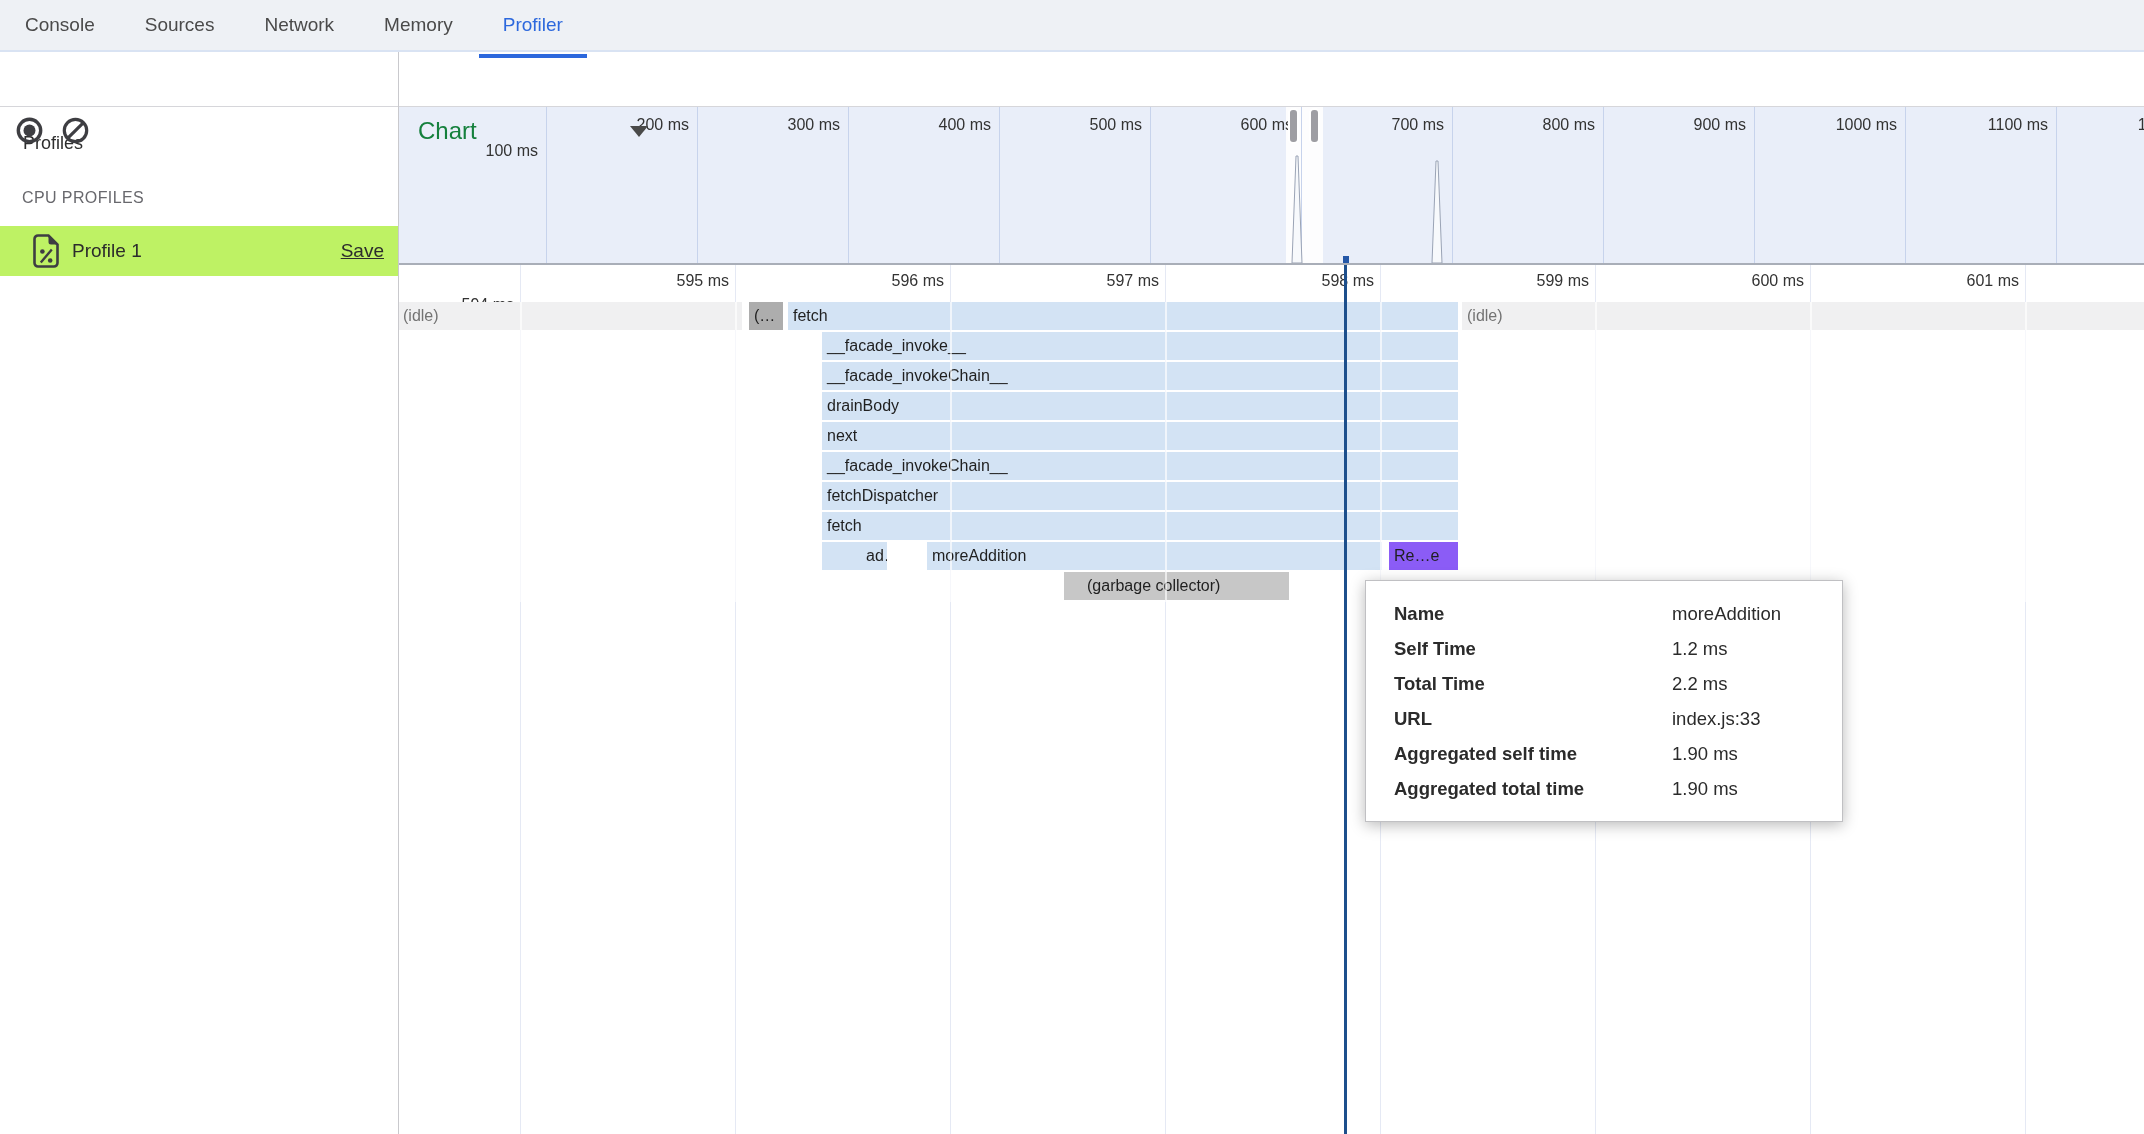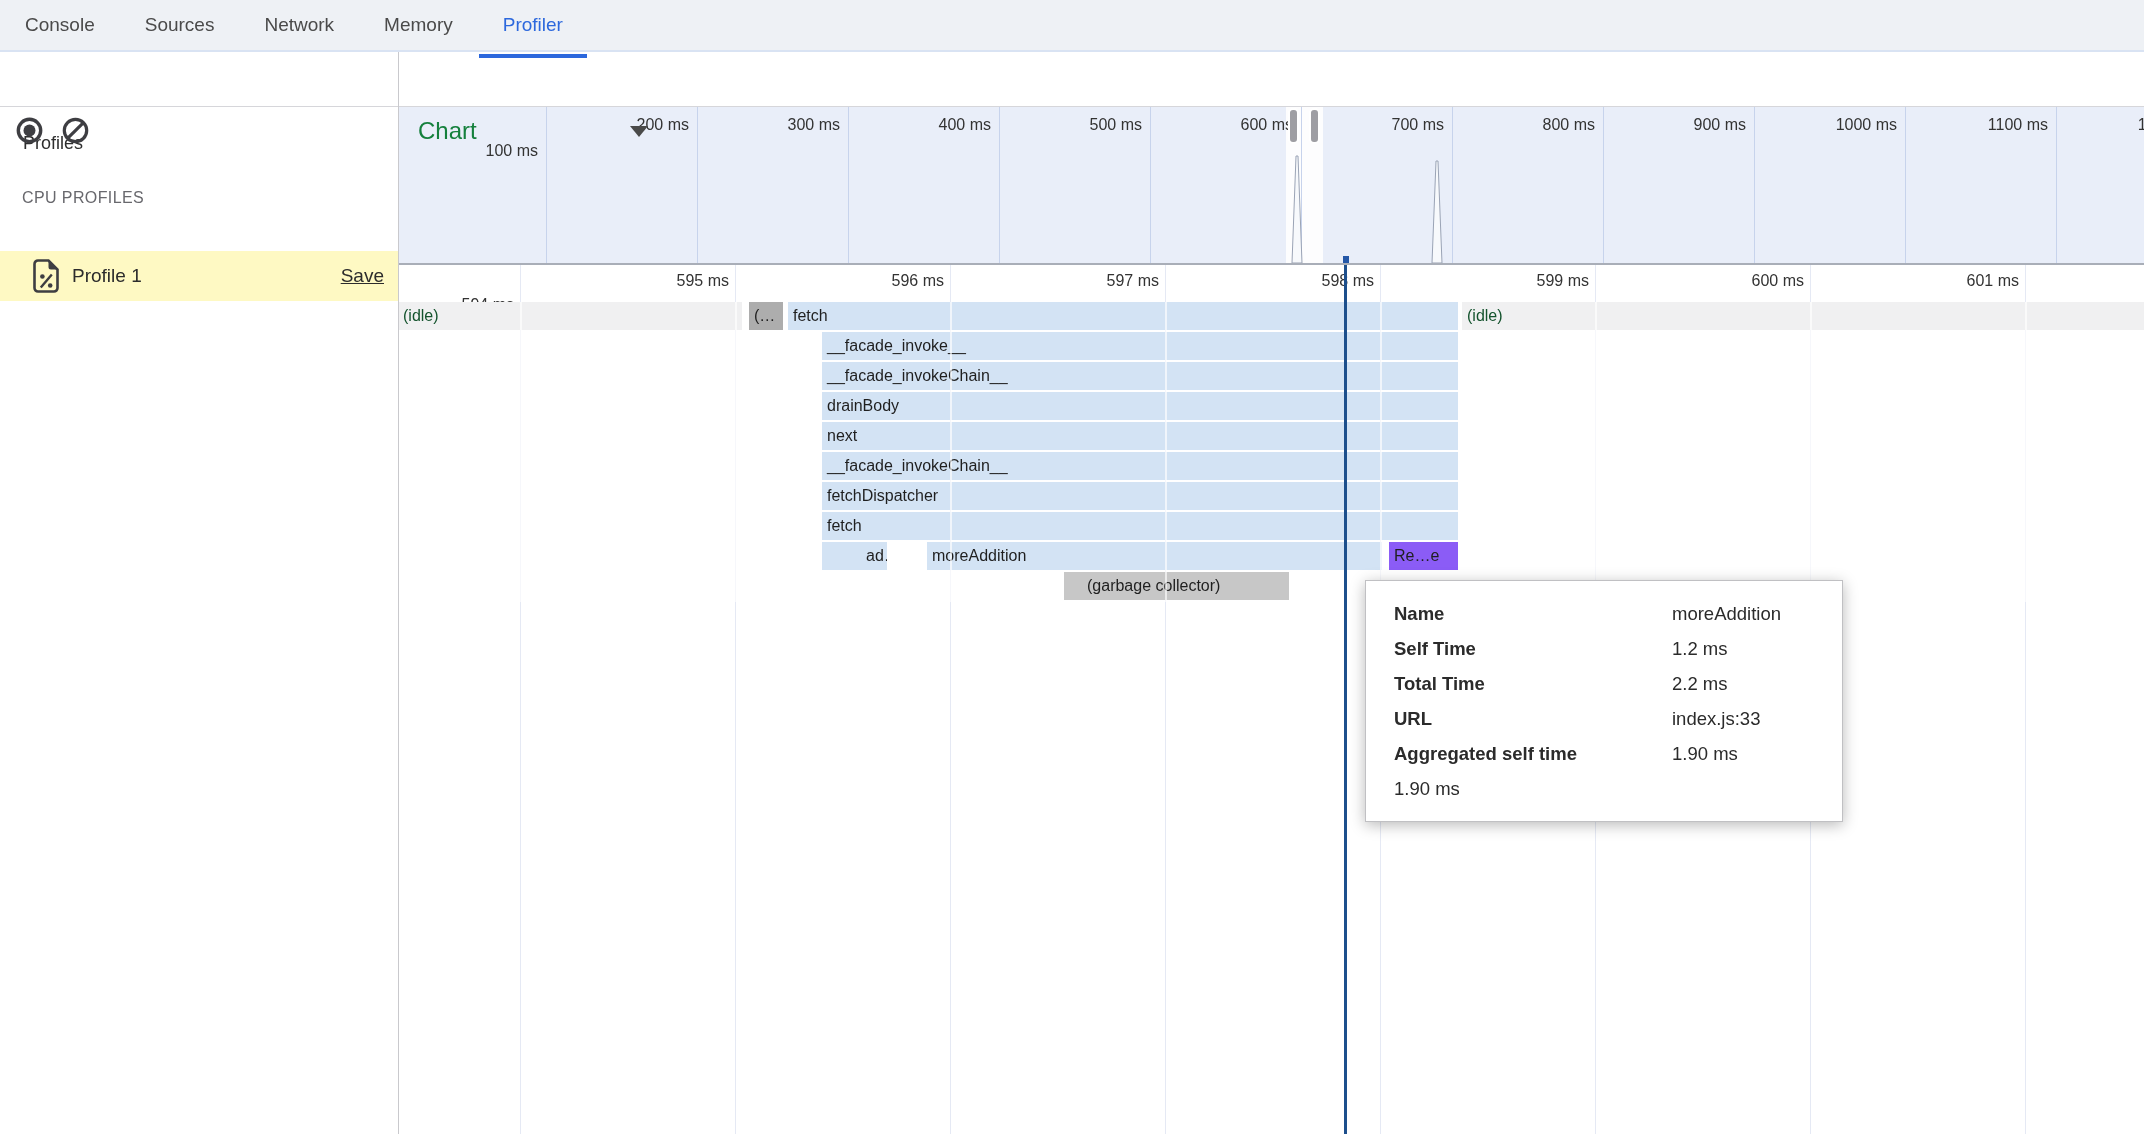--- a/index.html
+++ b/index.html
@@ -24,21 +24,21 @@
   .chart-select{position:absolute;left:410px;top:58px;width:246px;height:42px;display:flex;
                 align-items:center;justify-content:space-between;padding:0 8px;box-sizing:border-box;cursor:default;}
   .chart-select .lbl{font-size:24px;color:#15803d;}
   .caret-down{width:0;height:0;border-left:9px solid transparent;border-right:9px solid transparent;
               border-top:11px solid #4a4a4a;}
 
   
   .sidebar{position:absolute;left:0;top:107px;width:398px;bottom:0;background:#fff;z-index:4;}
   .sb-title{position:absolute;left:23px;top:26px;font-size:18px;color:#2e2e2e;}
   .sb-section{position:absolute;left:22px;top:82px;font-size:16px;color:#68686d;letter-spacing:.4px;}
-  .profile-row{position:absolute;left:0;top:144px;width:100%;height:50px;background:#fef9c3;}
+  .profile-row{position:absolute;left:0;top:119px;width:100%;height:50px;background:#bef264;}
   .profile-row .doc-icon{position:absolute;left:33px;top:8px;}
   .profile-row .pname{position:absolute;left:72px;top:0;line-height:50px;font-size:19px;color:#2c2c2c;}
   .profile-row .psave{position:absolute;right:14px;top:0;line-height:50px;font-size:19px;color:#2c2c2c;
                       text-decoration:underline;cursor:pointer;}
 
   
   .overview{position:absolute;left:398px;top:107px;right:0;height:156px;background:#e9eef9;
             border-bottom:2px solid #a9aeb8;box-sizing:content-box;overflow:hidden;z-index:1;}
   .ov-grid{position:absolute;top:0;bottom:0;width:1px;background:#c7d3ec;}
   .ov-strip{position:absolute;top:0;bottom:0;background:#fdfdfe;}
@@ -47,21 +47,21 @@
   .ov-spikes{position:absolute;left:0;top:0;}
   .ov-marker-tick{position:absolute;bottom:0;width:6px;height:7px;background:#2457a7;}
 
   
   .mainpane{position:absolute;left:398px;top:265px;right:0;bottom:0;background:#fff;overflow:hidden;z-index:1;}
   .mg{position:absolute;top:0;bottom:0;width:1px;background:#e5e9f4;z-index:1;}
   .ruler-label{position:absolute;top:7px;width:150px;text-align:right;font-size:16px;color:#333;white-space:nowrap;z-index:2;}
   .bar{position:absolute;height:28px;line-height:28px;font-size:16px;color:#1f1f1f;padding-left:5px;
        box-sizing:border-box;white-space:nowrap;overflow:hidden;z-index:2;}
   .bar.js{background:#d3e3f4;}
-  .bar.idle{background:#f0f0f1;color:#14532d;}
+  .bar.idle{background:#f0f0f1;color:#737373;}
   .bar.program{background:#adadad;}
   .bar.gc{background:#c7c7c7;padding-left:23px;}
   .bar.record{background:#8b5cf6;}
   .wash{position:absolute;width:2px;background:rgba(255,255,255,.65);z-index:3;}
   .playhead{position:absolute;top:0;bottom:0;width:3px;background:#1d4f8c;z-index:4;}
 
   
   .tooltip{position:absolute;width:478px;background:#fff;border:1px solid #c0c0c3;
            box-shadow:0 3px 14px rgba(0,0,0,.28);z-index:10;padding:15px 0;box-sizing:border-box;}
   .tt-row{display:grid;grid-template-columns:278px 1fr;padding-left:28px;line-height:35px;font-size:18.5px;color:#2b2b2b;}
@@ -207,18 +207,19 @@
         </div>
         <div class="tt-row">
           <div class="tt-label">URL</div>
           <div class="tt-value">index.js:33</div>
         </div>
         <div class="tt-row">
           <div class="tt-label">Aggregated self time</div>
           <div class="tt-value">1.90 ms</div>
         </div>
         <div class="tt-row">
+          <div class="tt-label">Aggregated total time</div>
           <div class="tt-value">1.90 ms</div>
         </div>
       </div>
     </div>
 
 </div>
 
 </body></html>

